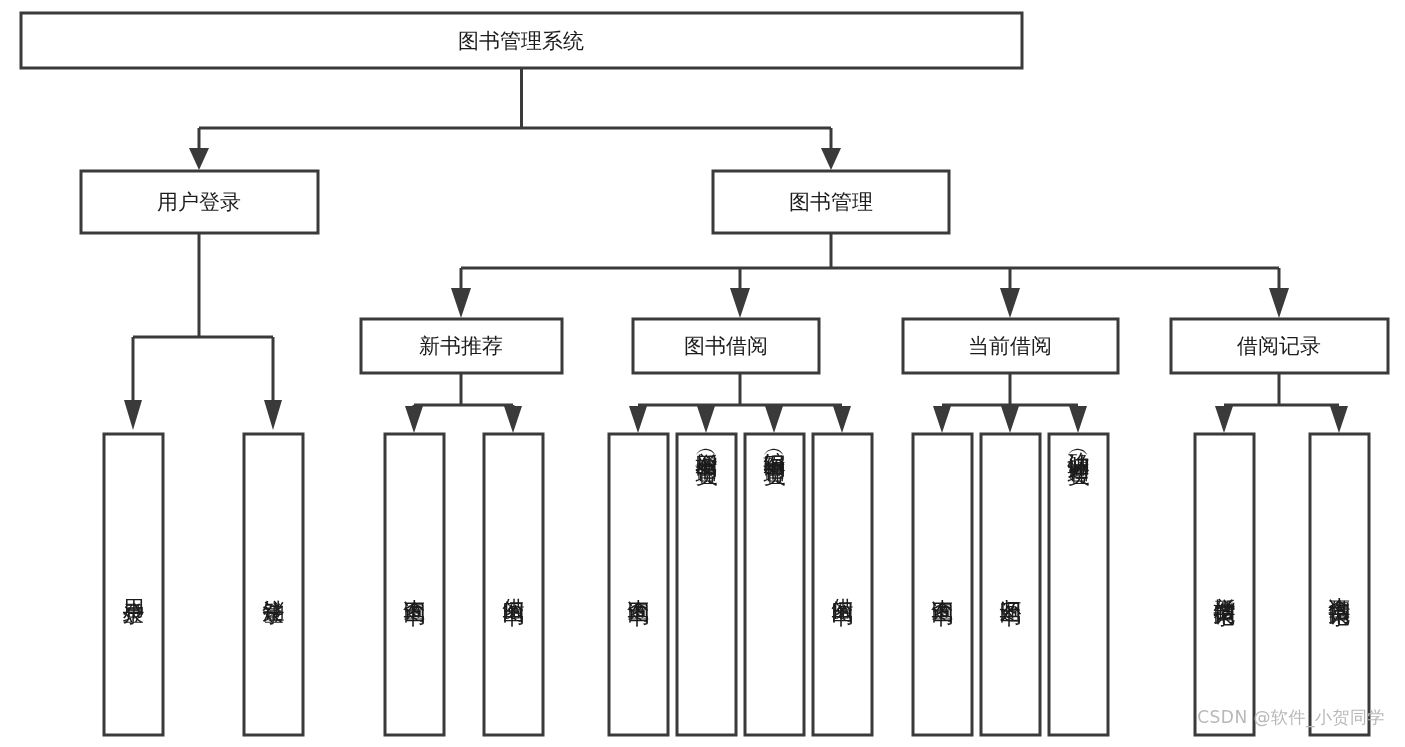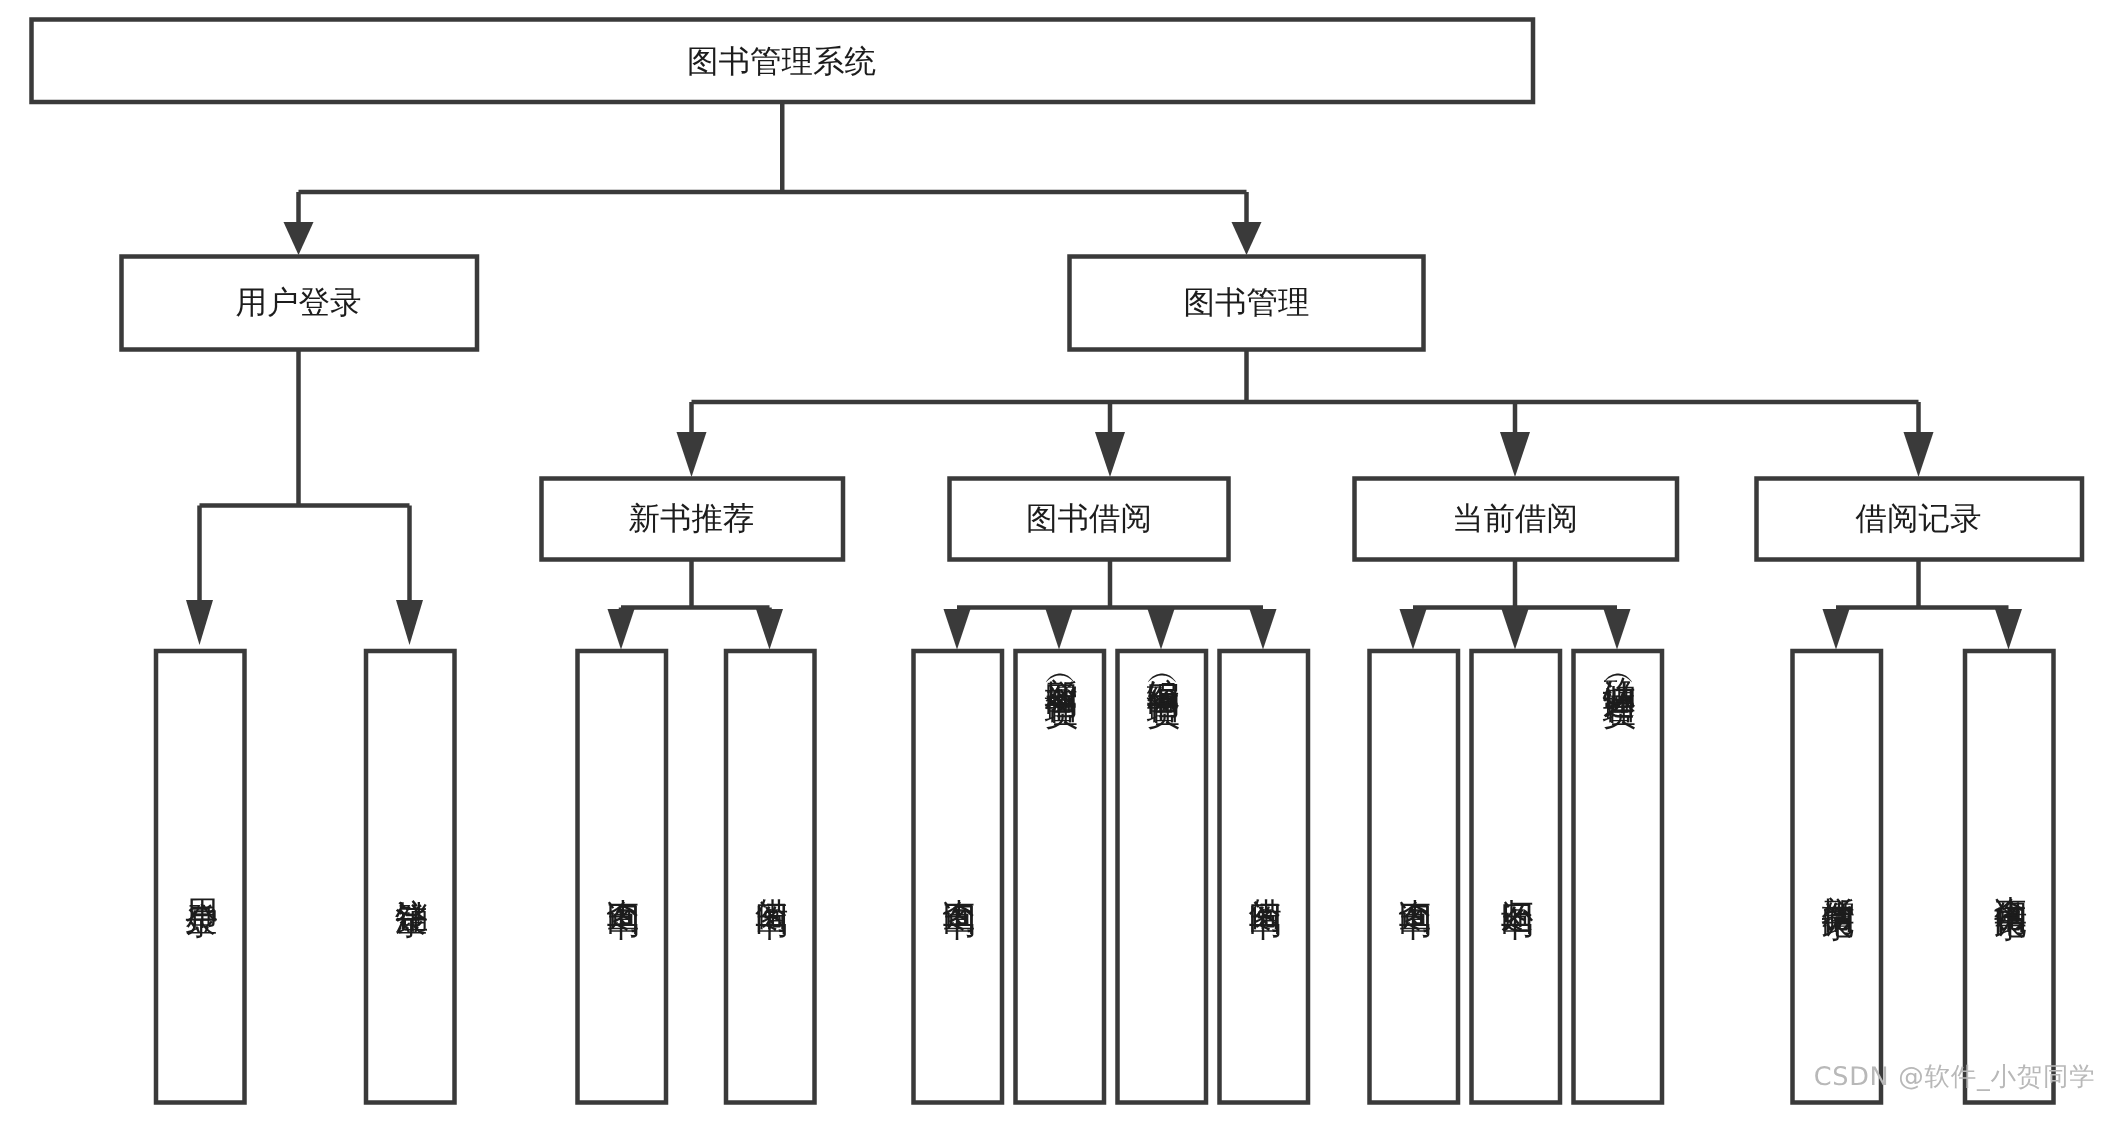--- a/index.html
+++ b/index.html
@@ -64,21 +64,21 @@
     font-family: "DejaVu Sans", "Liberation Sans", sans-serif;
     font-size: 22px;
     line-height: 1.18;
     color: #1c1c1c;
     letter-spacing: 2px;
     white-space: nowrap;
     text-align: center;
   }
   #watermark {
     position: absolute;
-    right: 8px;
+    right: 20px;
     bottom: 4px;
     font-family: "DejaVu Sans", "Liberation Sans", sans-serif;
     font-size: 17px;
     color: #b8b8b8;
     letter-spacing: 0.5px;
     user-select: none;
   }
 </style>
 </head>
 <body>

